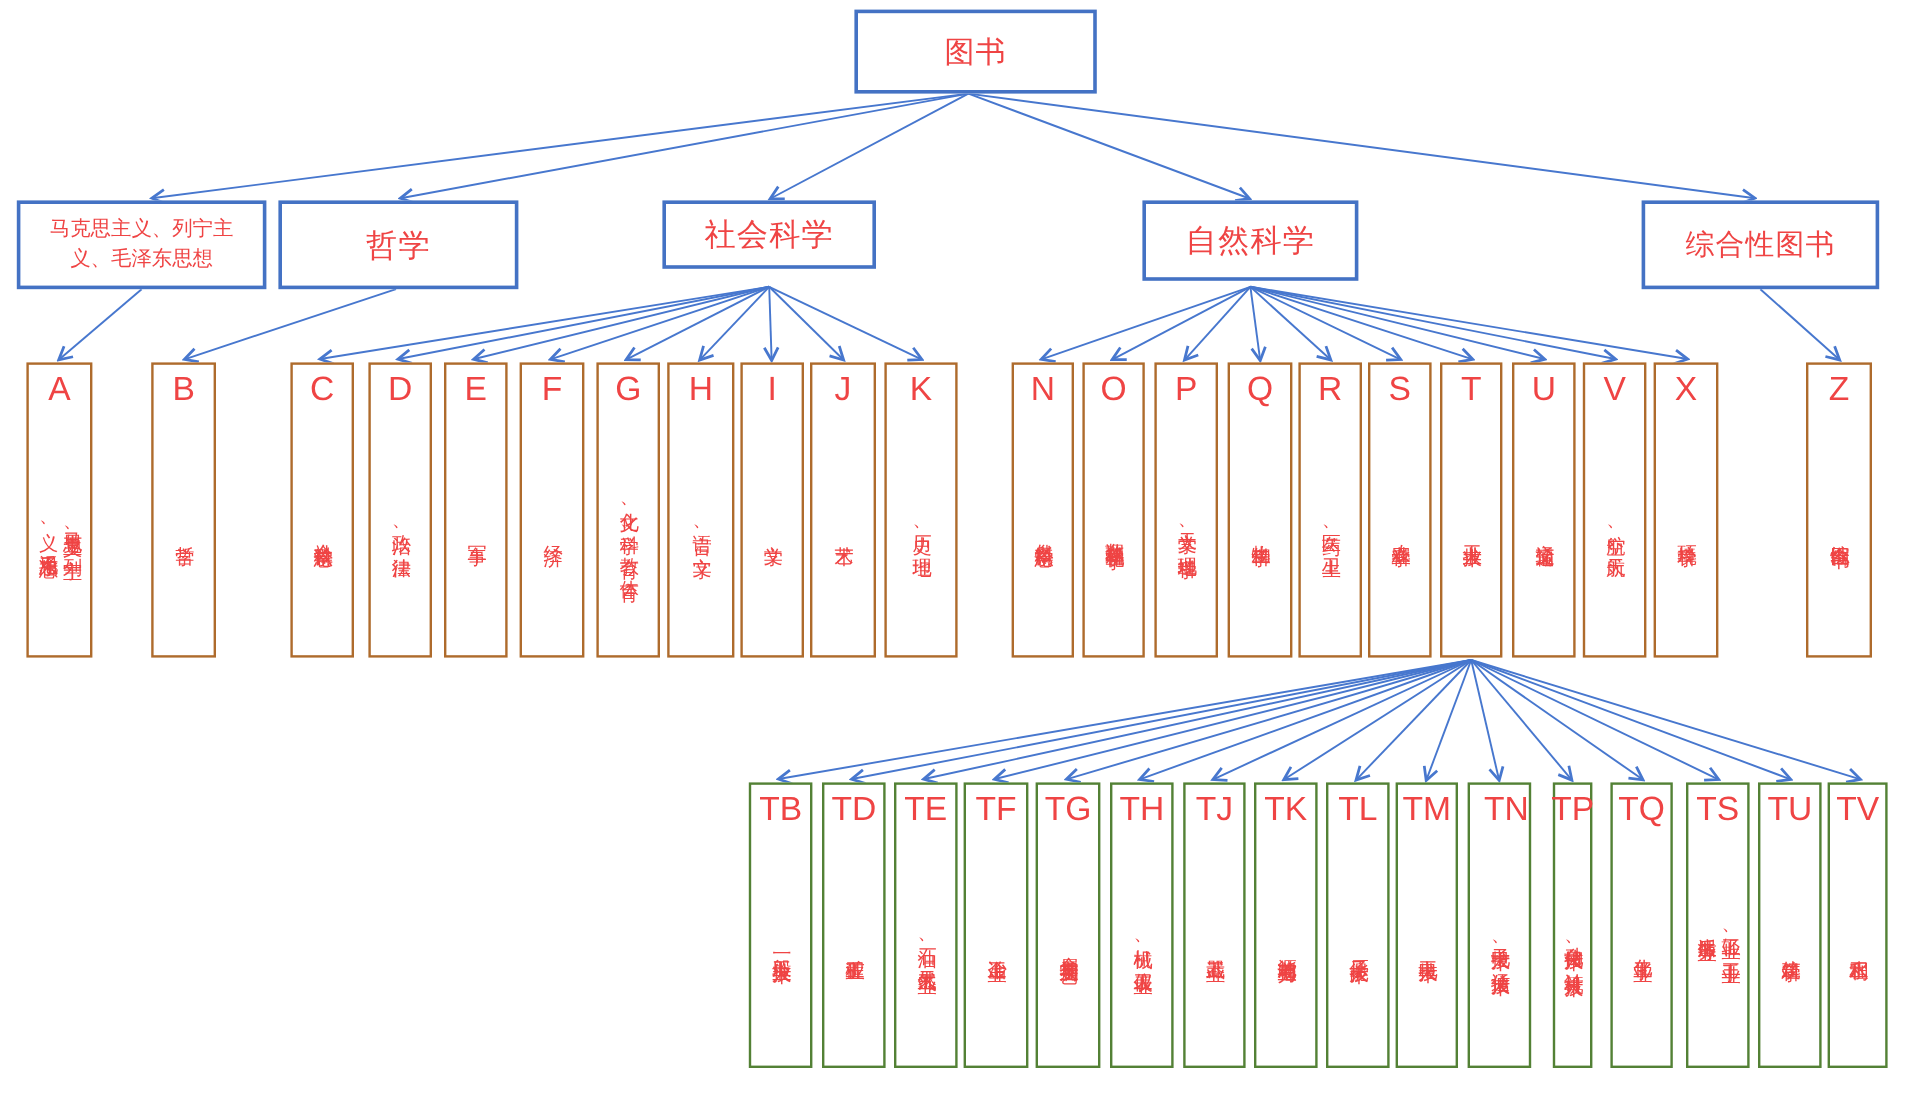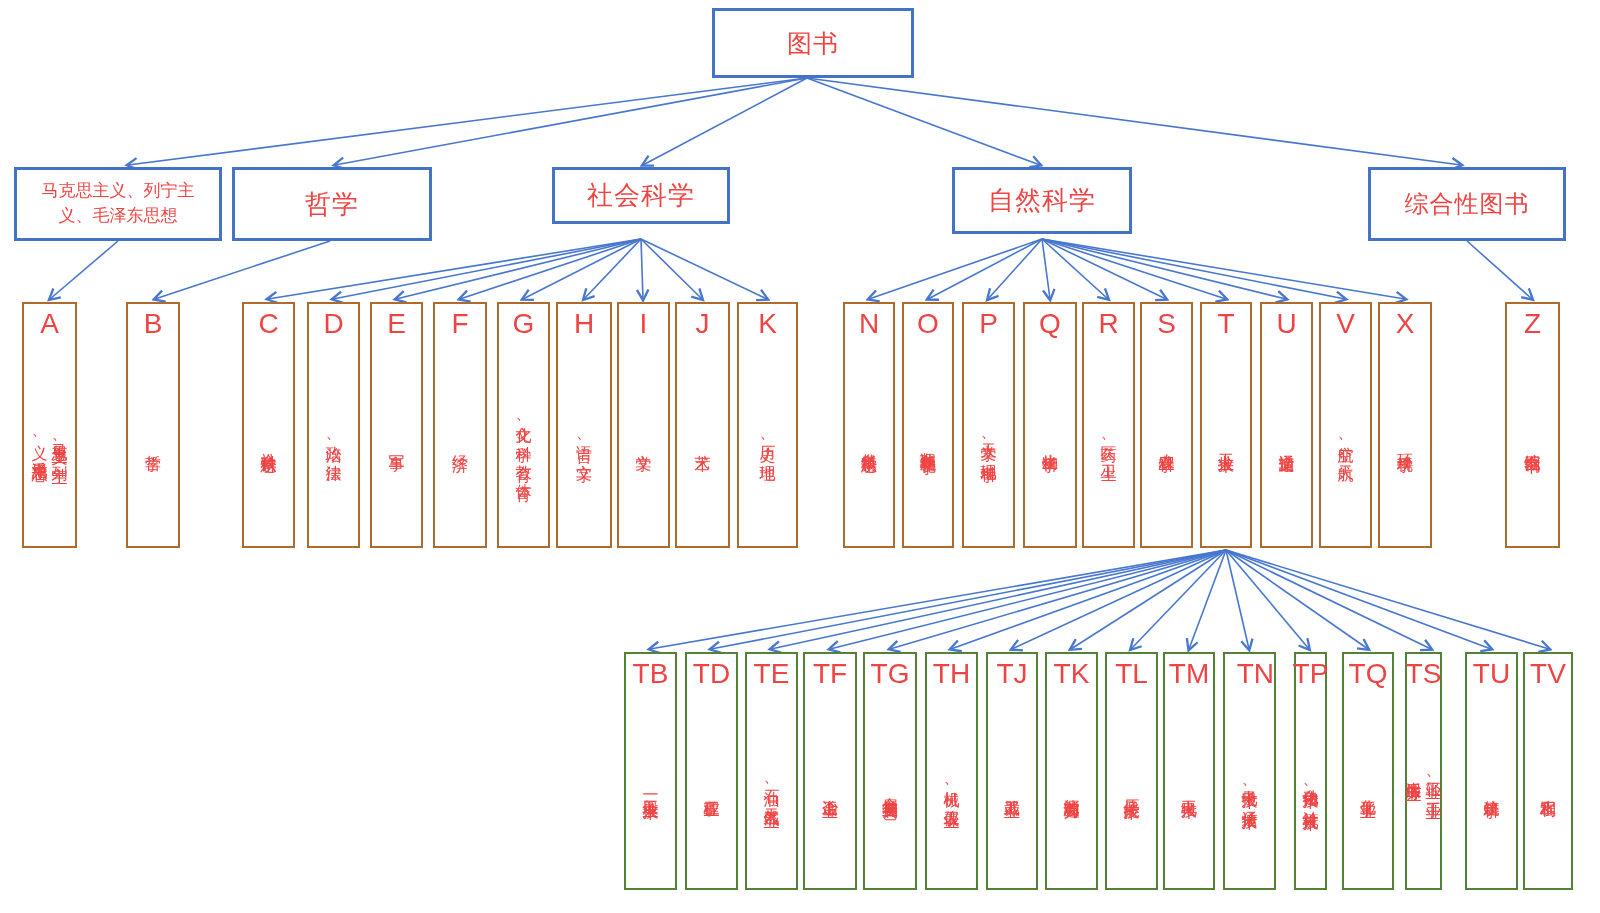--- a/index.html
+++ b/index.html
@@ -332,21 +332,21 @@
     <div class="vwrap">
         <div class="vtext">自动化技术、计算机技术</div>
       </div>
   </div>
   <div class="l4" style="left:1342px;width:52px;">
     <div class="code">TQ</div>
     <div class="vwrap">
         <div class="vtext">化学工业</div>
       </div>
   </div>
-  <div class="l4" style="left:1405px;width:37px;justify-content:space-between;">
+  <div class="l4" style="left:1405px;width:53px;justify-content:space-between;">
     <div class="code">TS</div>
     <div class="vwrap">
         <div class="vtext">轻工业、手工业、
 生活服务业</div>
       </div>
   </div>
   <div class="l4" style="left:1465px;width:53px;">
     <div class="code">TU</div>
     <div class="vwrap">
         <div class="vtext">建筑科学</div>

